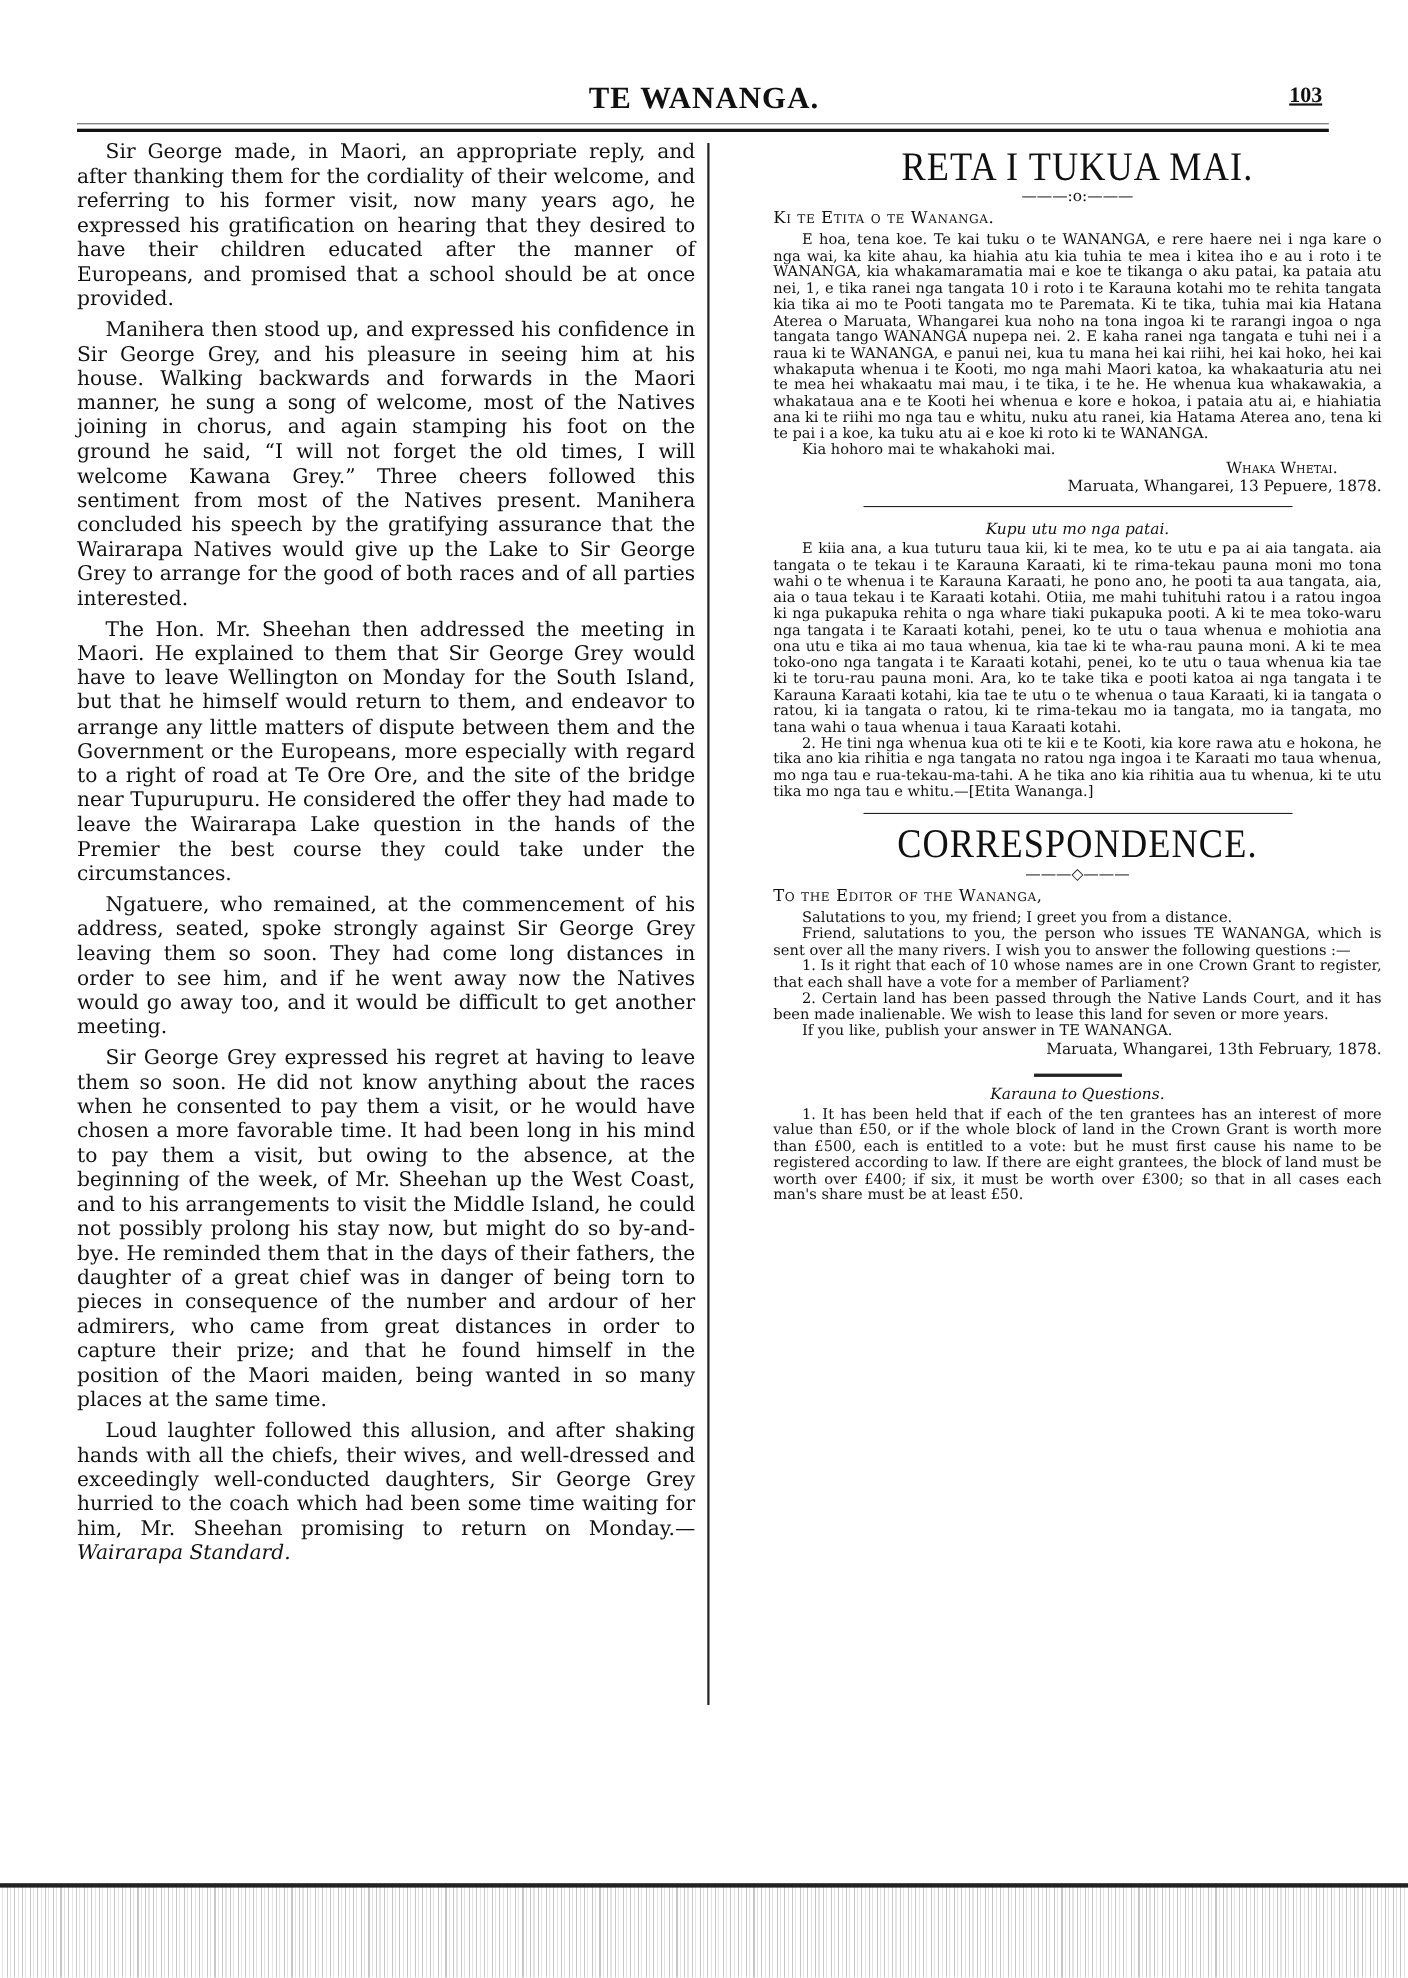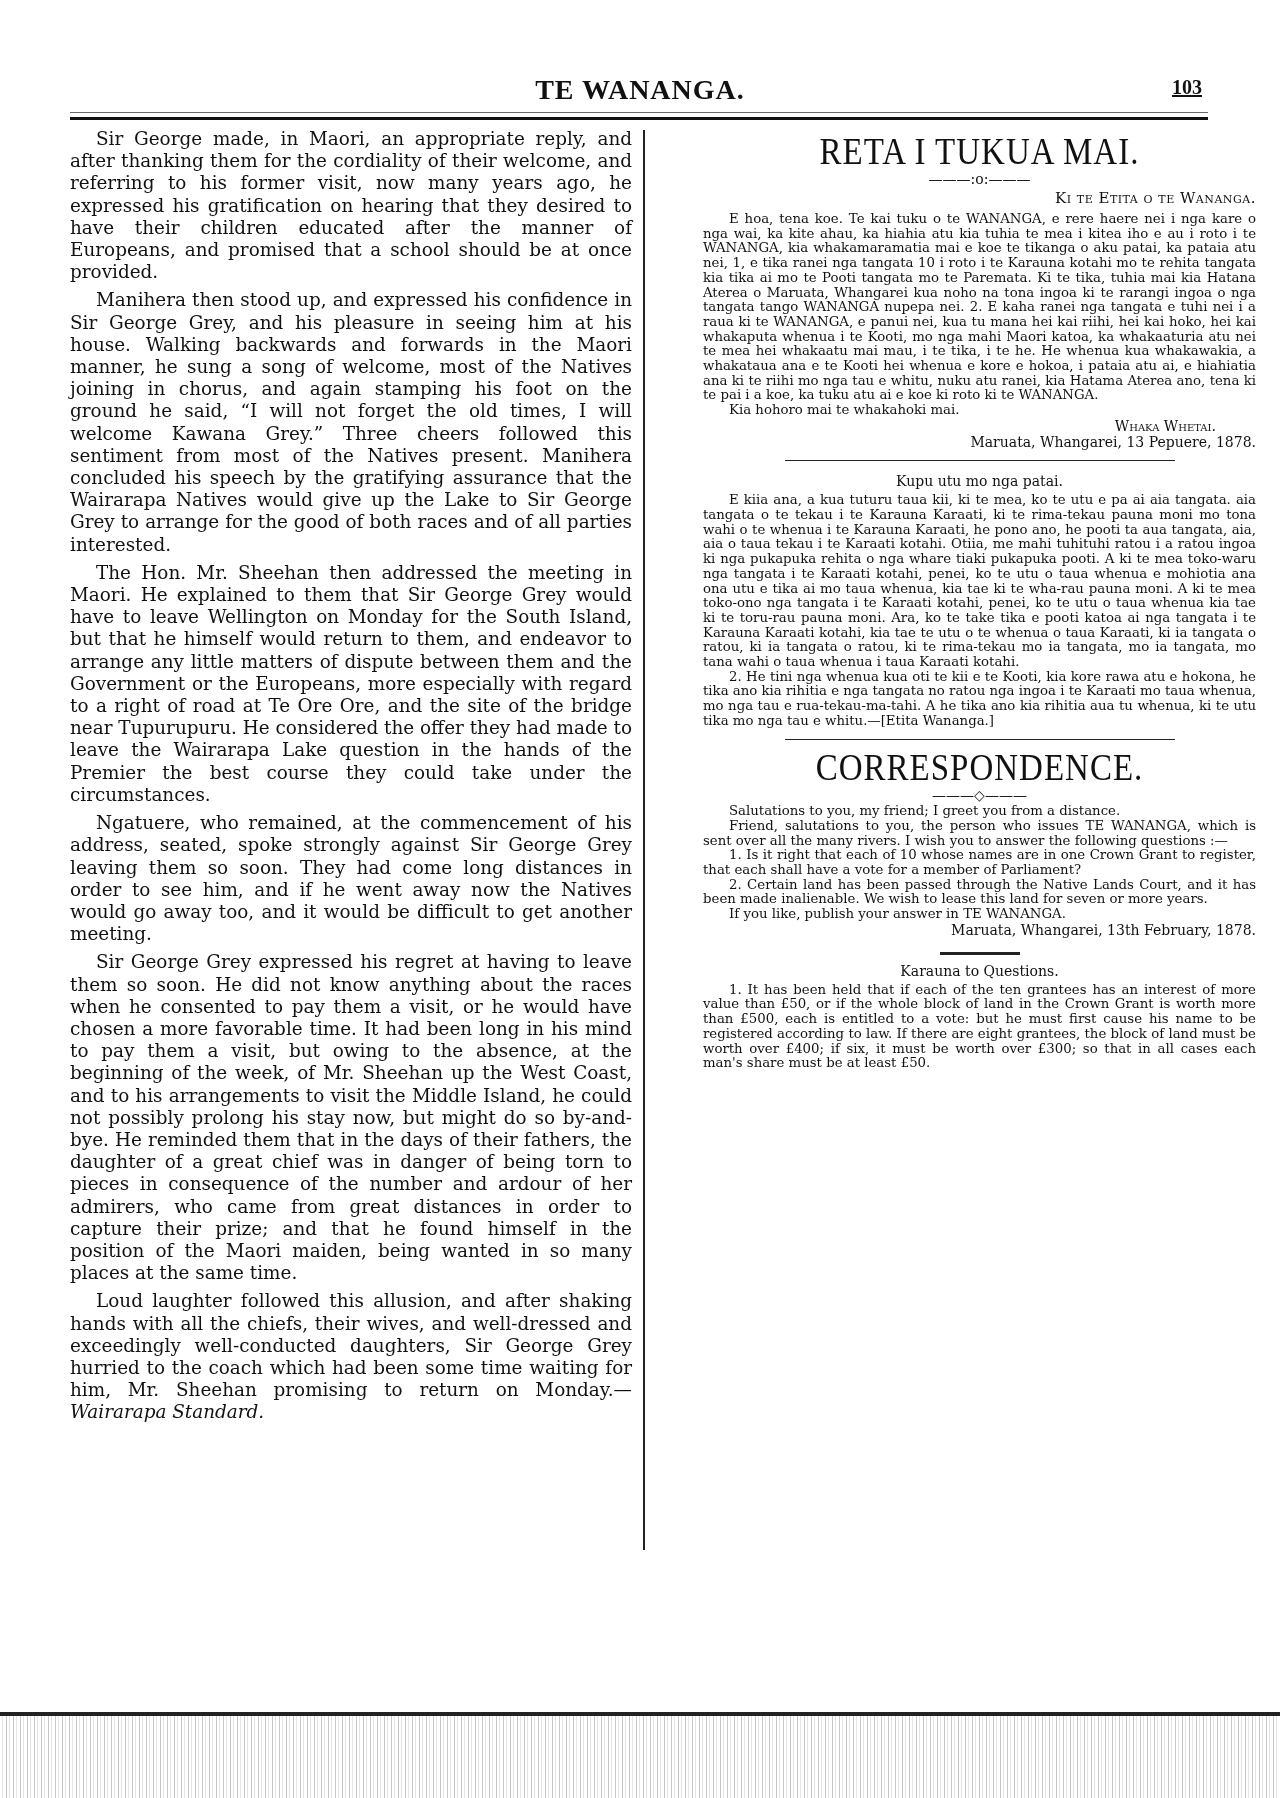--- a/index.html
+++ b/index.html
@@ -15,23 +15,23 @@
   .col { position: absolute; top: 128px; }
   .col-left { left: 70px; width: 562px; }
   .col-right { left: 655px; width: 553px; margin-left: 48px; }
   .col-divider { position: absolute; left: 643px; top: 130px; width: 1.5px; height: 1420px; background: #222; }
   p { margin: 0; text-align: justify; text-indent: 26px; }
   .col-left p { font-size: 18.4px; line-height: 22.2px; margin-bottom: 6px; }
   .col-right p { font-size: 13.3px; line-height: 14.7px; margin-bottom: 0; }
   .col-right .section-heading { font-family: "Liberation Serif", serif; font-size: 33px; line-height: 36px;
          text-align: center; letter-spacing: 1px; margin: 6px 0 2px; transform: scaleY(1.12); }
   .ornament { text-align: center; font-size: 14px; line-height: 14px; margin: 2px 0; }
-  .small-caps-heading { text-align: right; font-variant: small-caps; font-size: 15px; line-height: 20px;
+  .small-caps-heading { text-align: left; font-variant: small-caps; font-size: 15px; line-height: 20px;
          letter-spacing: 0.5px; margin-bottom: 4px; }
-  .italic-heading { text-align: center; font-size: 14px; line-height: 20px; margin: 4px 0 2px; }
+  .italic-heading { text-align: center; font-style: italic; font-size: 14px; line-height: 20px; margin: 4px 0 2px; }
   .signature { text-align: right; font-variant: small-caps; font-size: 14px; line-height: 16px; padding-right: 40px; }
   .dateline { text-indent: 26px; font-size: 14px; line-height: 16px; text-align: right; }
   .hrule { height: 1.5px; background: #222; margin: 10px auto; }
   .hrule.wide { width: 390px; }
   .hrule.short { width: 80px; height: 3px; margin: 14px auto 6px; }
   .noise { position: absolute; left: 0; top: 1712px; width: 1280px; height: 86px;
          background: repeating-linear-gradient(90deg, #fff 0 2px, #ccc 2px 3px, #fff 3px 6px, #999 6px 7px);
          opacity: 0.55; }
   .noise-line { position: absolute; left: 0; top: 1712px; width: 1280px; height: 4px; background: #222; }
 </style>
@@ -65,20 +65,21 @@
   <div class="signature">Whaka Whetai.</div>
   <div class="dateline">Maruata, Whangarei, 13 Pepuere, 1878.</div>
   <div class="hrule wide"></div>
   <div class="italic-heading">Kupu utu mo nga patai.</div>
   <p>E kiia ana, a kua tuturu taua kii, ki te mea, ko te utu e pa ai aia tangata. aia tangata o te tekau i te Karauna Karaati, ki te rima-tekau pauna moni mo tona wahi o te whenua i te Karauna Karaati, he pono ano, he pooti ta aua tangata, aia, aia o taua tekau i te Karaati kotahi. Otiia, me mahi tuhituhi ratou i a ratou ingoa ki nga pukapuka rehita o nga whare tiaki pukapuka pooti. A ki te mea toko-waru nga tangata i te Karaati kotahi, penei, ko te utu o taua whenua e mohiotia ana ona utu e tika ai mo taua whenua, kia tae ki te wha-rau pauna moni. A ki te mea toko-ono nga tangata i te Karaati kotahi, penei, ko te utu o taua whenua kia tae ki te toru-rau pauna moni. Ara, ko te take tika e pooti katoa ai nga tangata i te Karauna Karaati kotahi, kia tae te utu o te whenua o taua Karaati, ki ia tangata o ratou, ki ia tangata o ratou, ki te rima-tekau mo ia tangata, mo ia tangata, mo tana wahi o taua whenua i taua Karaati kotahi.</p>
   <p>2. He tini nga whenua kua oti te kii e te Kooti, kia kore rawa atu e hokona, he tika ano kia rihitia e nga tangata no ratou nga ingoa i te Karaati mo taua whenua, mo nga tau e rua-tekau-ma-tahi. A he tika ano kia rihitia aua tu whenua, ki te utu tika mo nga tau e whitu.—[Etita Wananga.]</p>
   <div class="hrule wide"></div>
 
   <div class="section-heading">CORRESPONDENCE.</div>
   <div class="ornament">———◇———</div>
+  <div class="small-caps-heading">To the Editor of the Wananga,</div>
   <p>Salutations to you, my friend; I greet you from a distance.</p>
   <p>Friend, salutations to you, the person who issues TE WANANGA, which is sent over all the many rivers. I wish you to answer the following questions :—</p>
   <p>1. Is it right that each of 10 whose names are in one Crown Grant to register, that each shall have a vote for a member of Parliament?</p>
   <p>2. Certain land has been passed through the Native Lands Court, and it has been made inalienable. We wish to lease this land for seven or more years.</p>
   <p>If you like, publish your answer in TE WANANGA.</p>
   <div class="dateline">Maruata, Whangarei, 13th February, 1878.</div>
   <div class="hrule short"></div>
   <div class="italic-heading">Karauna to Questions.</div>
   <p>1. It has been held that if each of the ten grantees has an interest of more value than £50, or if the whole block of land in the Crown Grant is worth more than £500, each is entitled to a vote: but he must first cause his name to be registered according to law. If there are eight grantees, the block of land must be worth over £400; if six, it must be worth over £300; so that in all cases each man's share must be at least £50.</p>
 </div>

